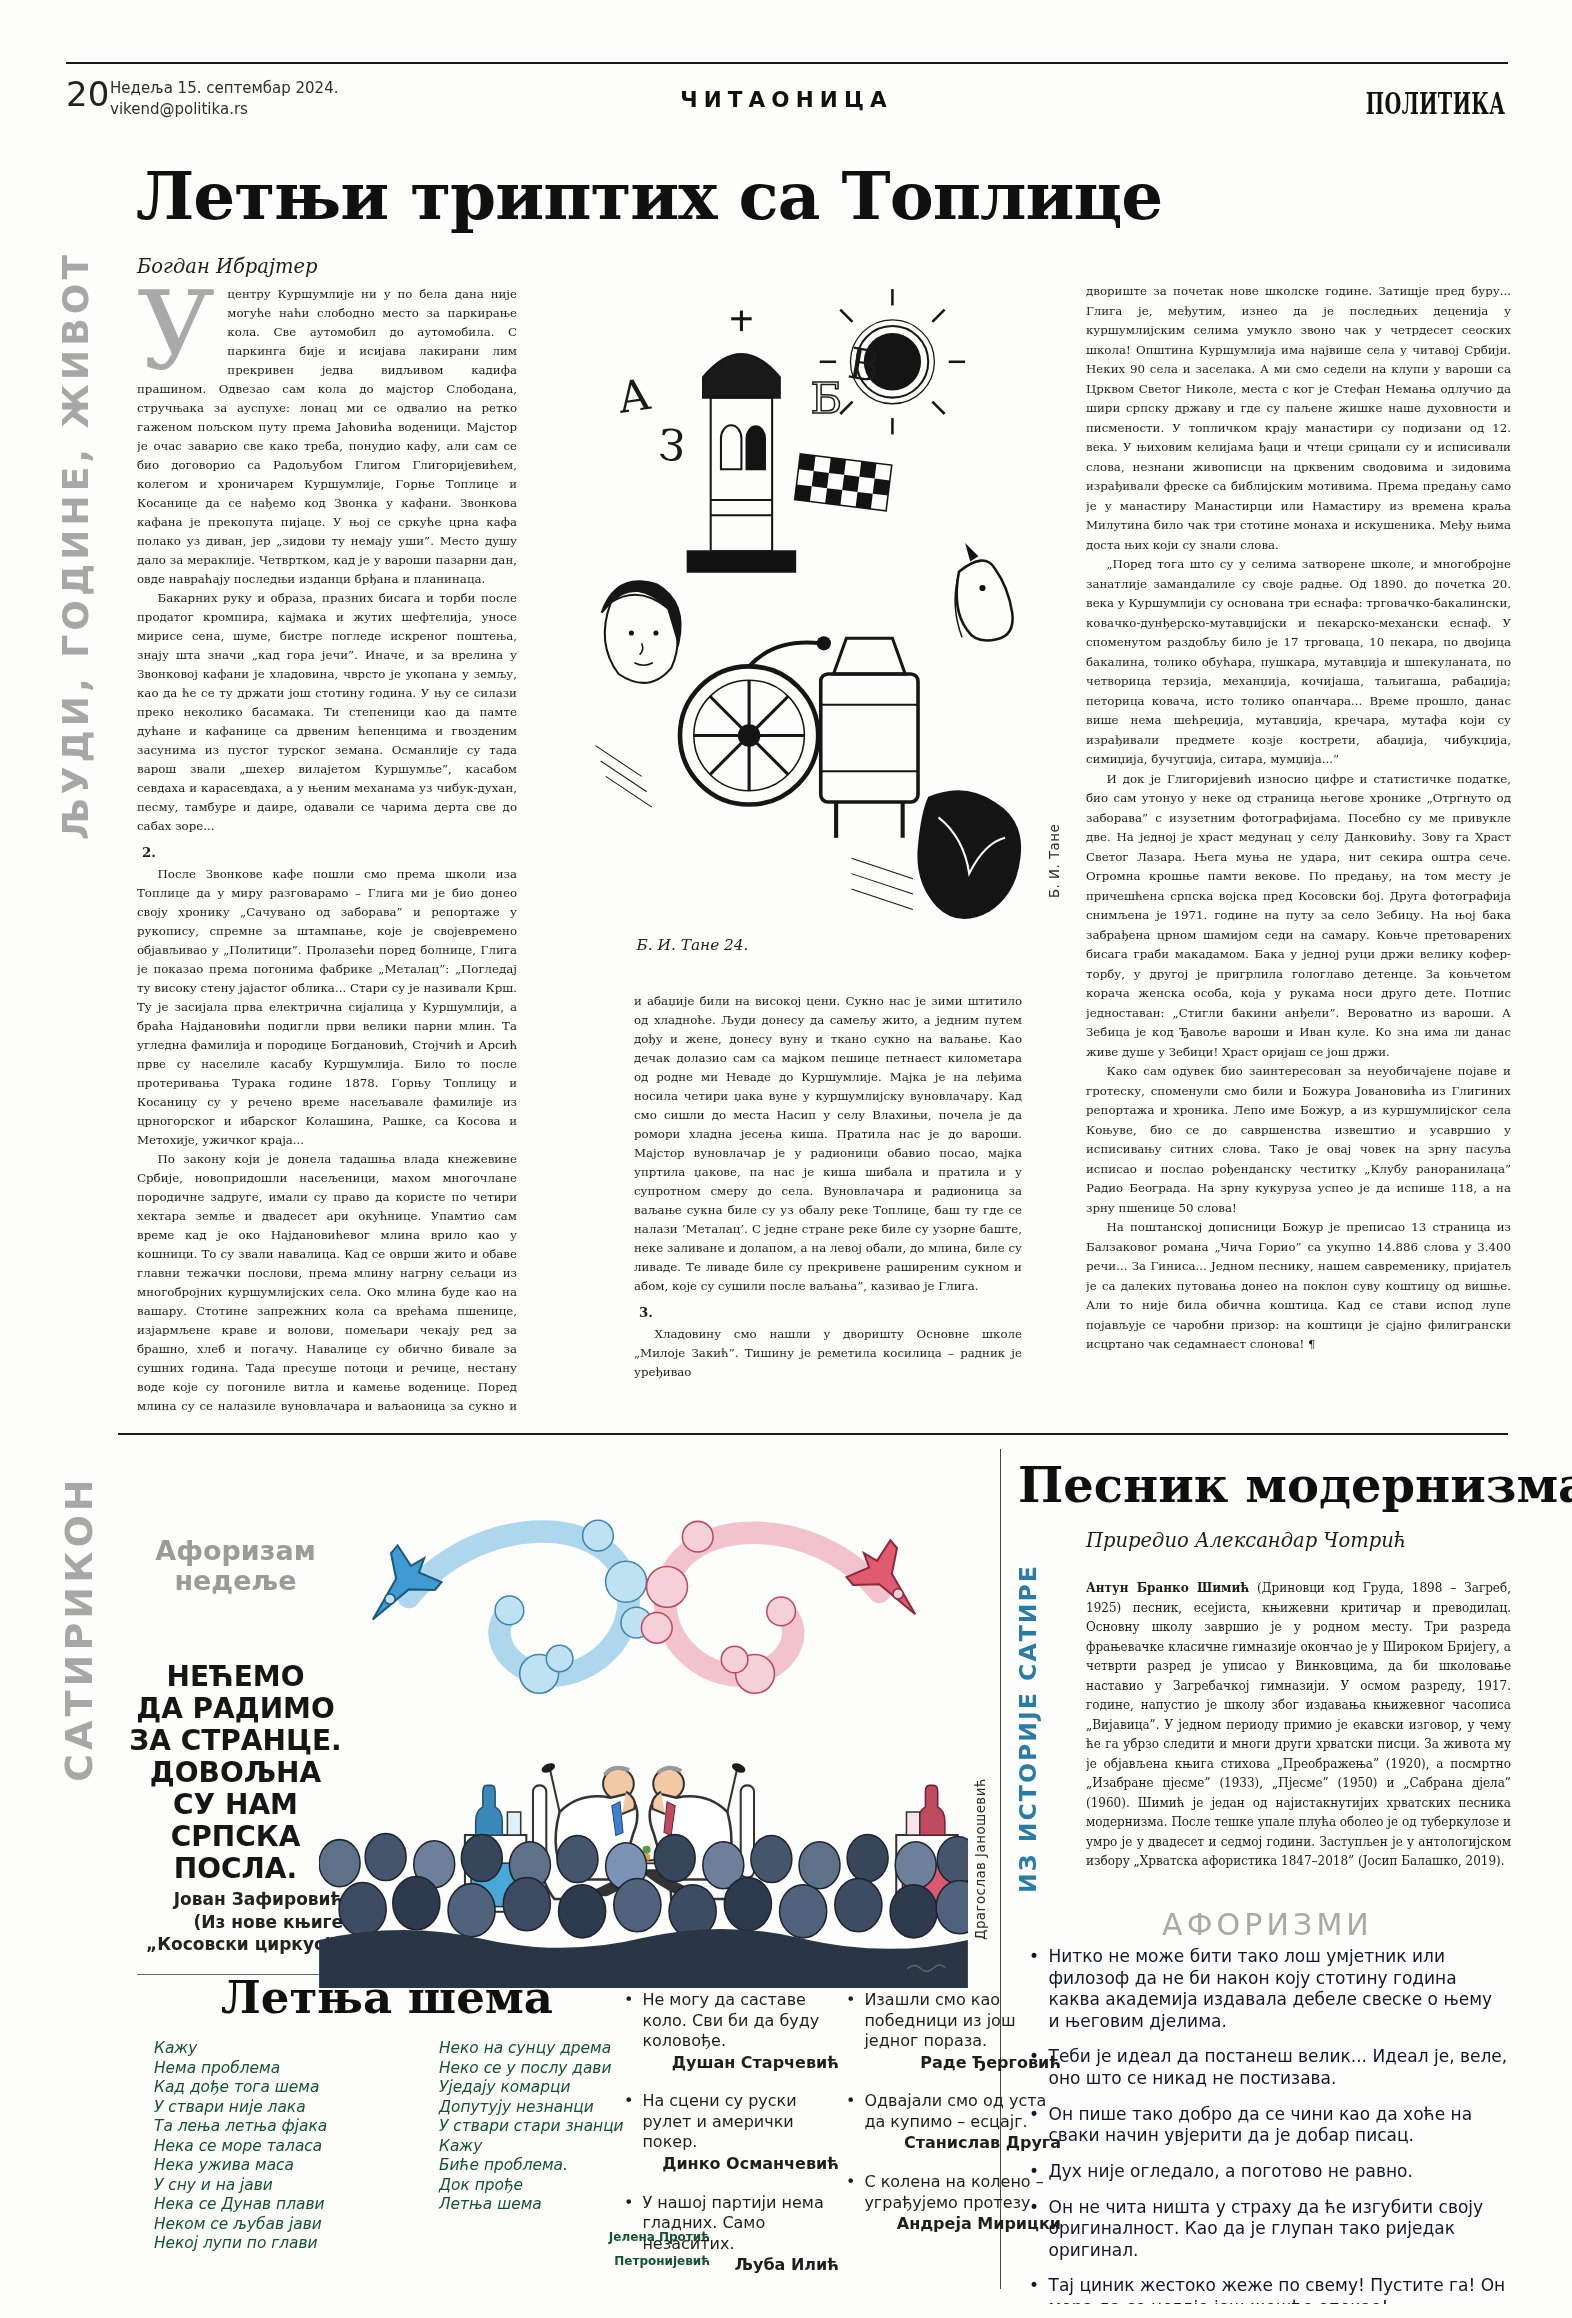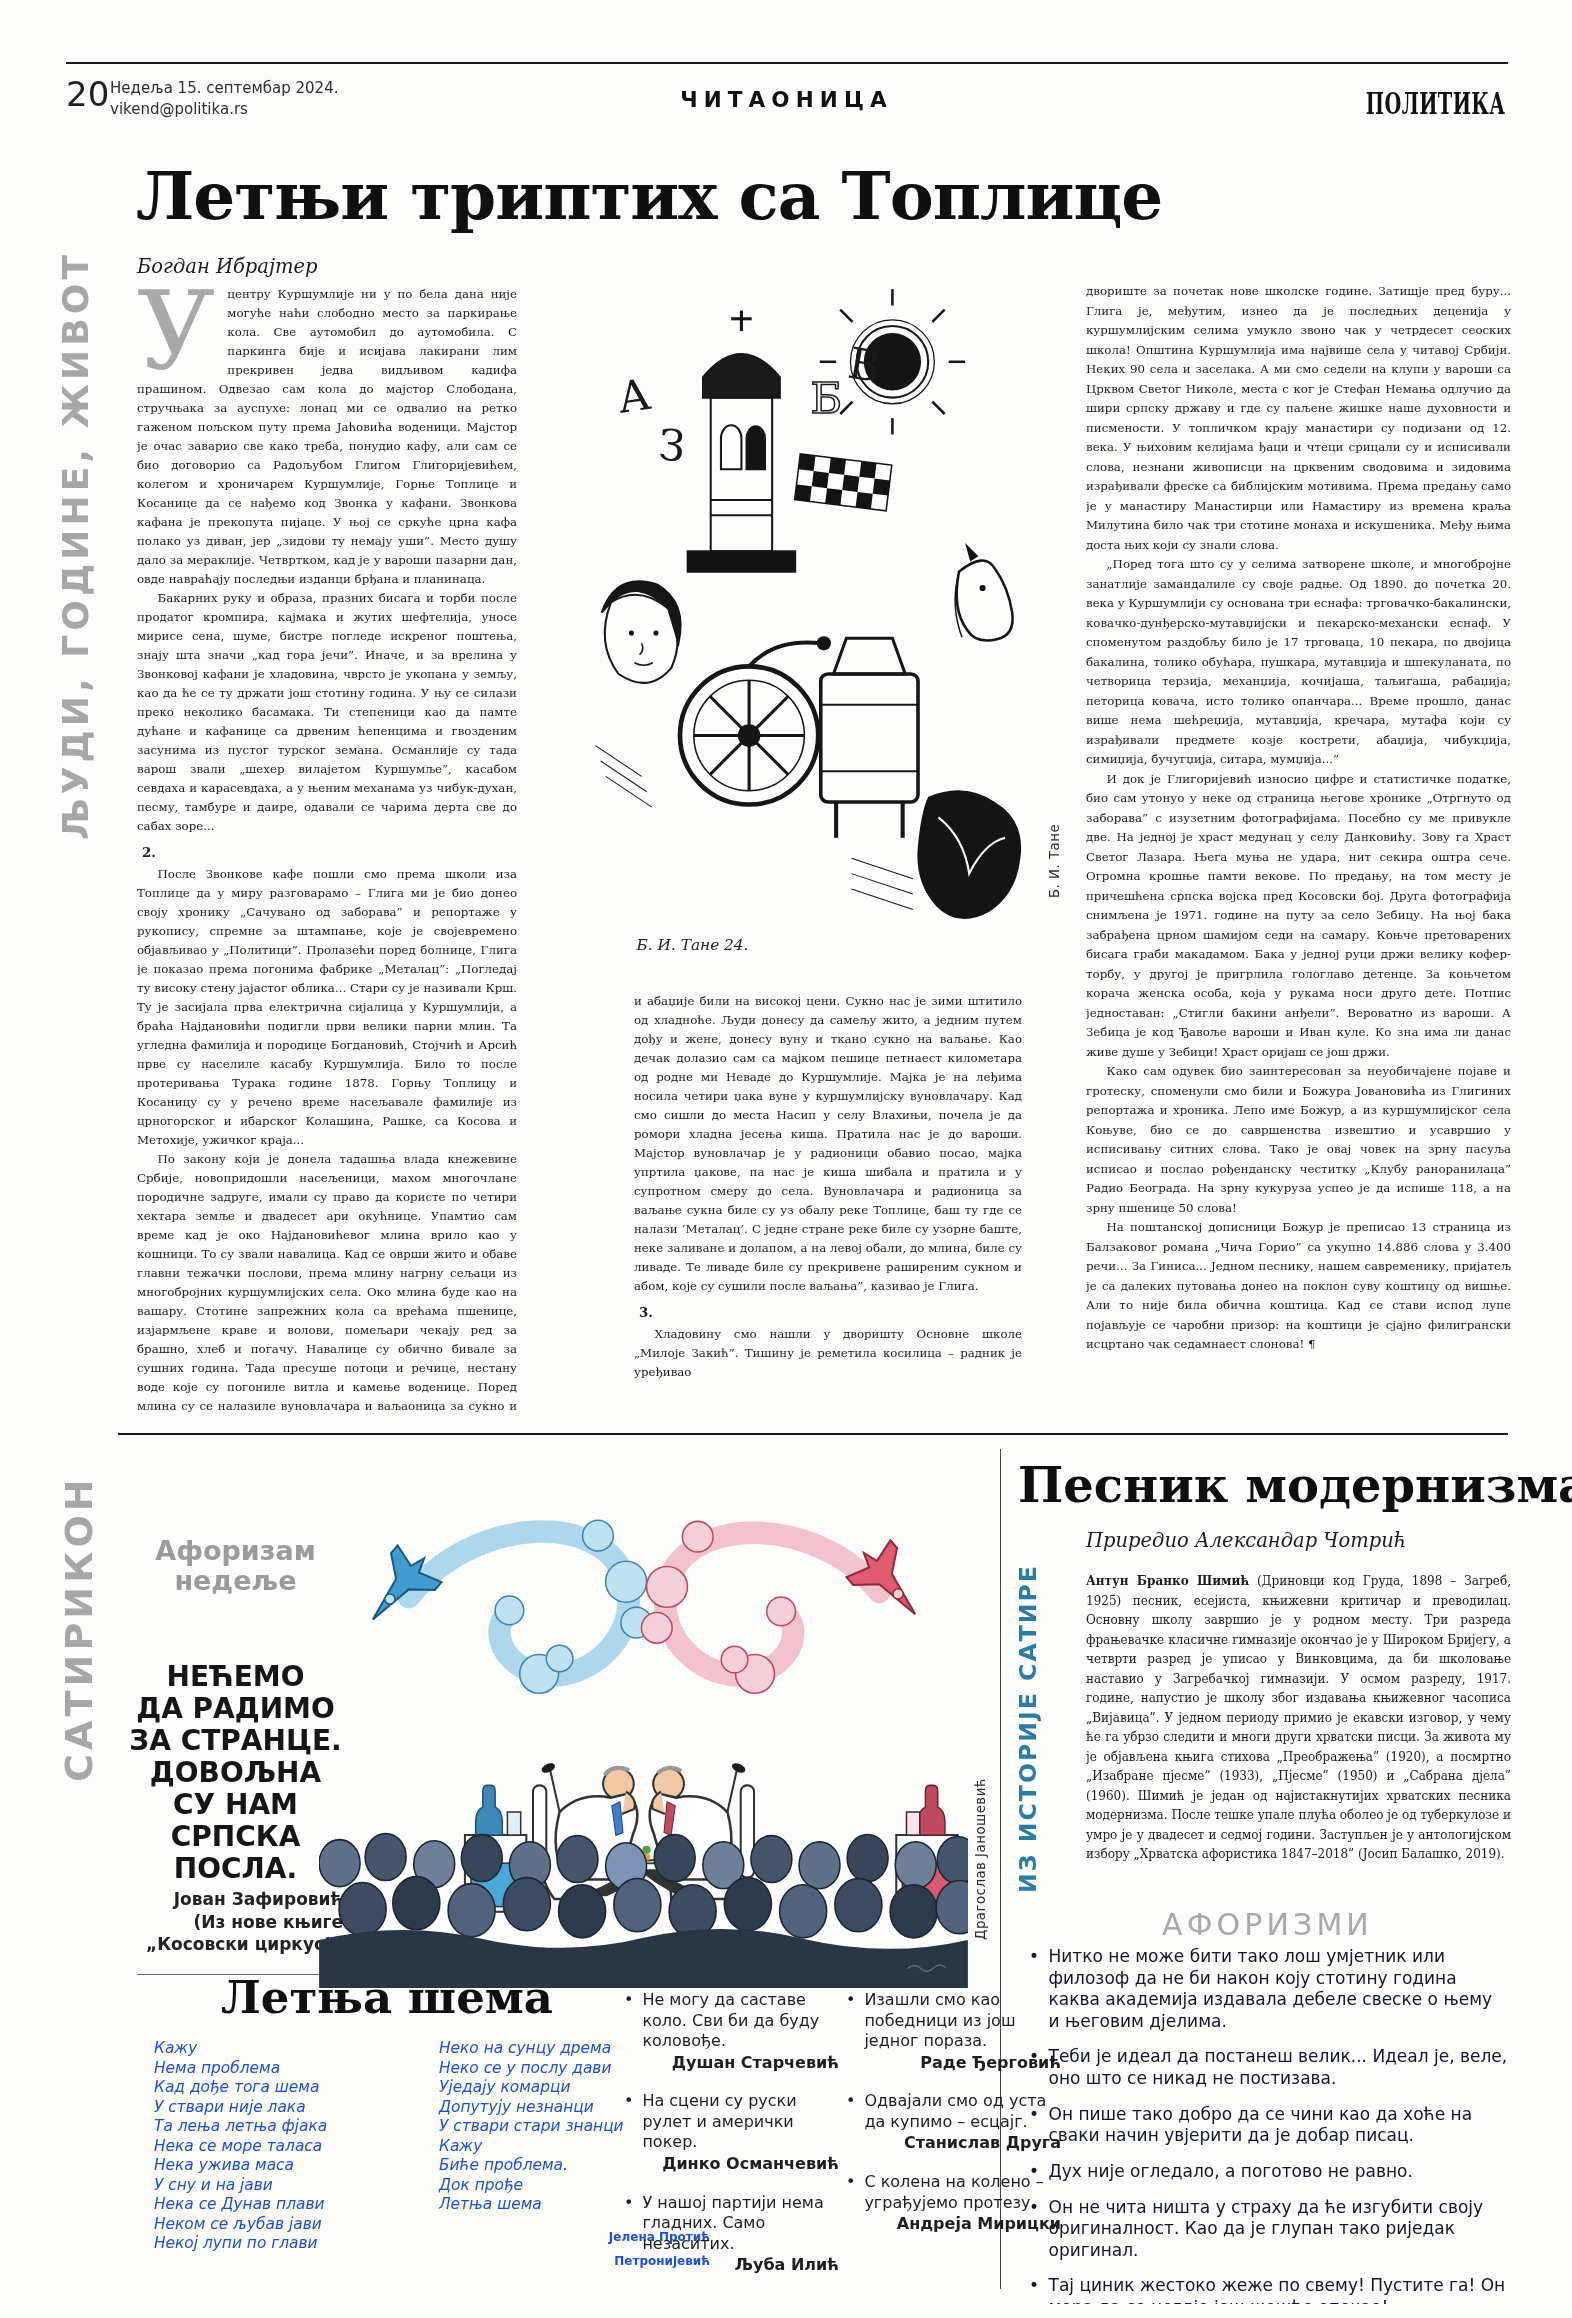--- a/index.html
+++ b/index.html
@@ -27,27 +27,27 @@
   .sec-num{font-weight:700;font-size:13.3px;margin:7.2px 0 3.1px 5.1px;}
   .dropcap{float:left;font-size:108px;line-height:82px;color:#a9a9a9;padding:5.1px 12.3px 0 0;font-family:"DejaVu Serif",serif;}
   
   .aw-head{font-family:"DejaVu Sans",sans-serif;font-weight:700;font-size:27px;line-height:30px;color:#9b9b9b;text-align:center;}
   .aw-line{font-family:"DejaVu Sans",sans-serif;font-weight:700;font-size:28px;line-height:32px;color:#161616;text-align:center;}
   .aw-author{font-family:"DejaVu Sans",sans-serif;font-weight:700;font-size:17px;line-height:22.5px;color:#222;text-align:right;margin-top:3px;}
   .aw-src{font-family:"DejaVu Sans",sans-serif;font-weight:700;font-size:17px;line-height:22.5px;color:#222;text-align:right;}
   .pm-title{font-size:48px;font-weight:700;color:#0f0f0f;white-space:nowrap;}
   .pm-byline{font-size:19.5px;font-style:italic;color:#1d1d1d;}
   .rubric-blue{font-family:"DejaVu Sans",sans-serif;font-weight:700;font-size:23.6px;letter-spacing:2px;color:#2b7ba5;}
-  .bio{font-size:12px;line-height:19.5px;text-align:justify;overflow:hidden;}
+  .bio{font-size:12px;line-height:19.5px;text-align:justify;overflow:hidden;margin-top:7px;}
   .af-head{font-family:"DejaVu Sans",sans-serif;font-size:30px;letter-spacing:4.1px;color:#a9a9a9;text-align:center;font-weight:400;}
   .af-list{font-family:"DejaVu Sans",sans-serif;font-size:17px;line-height:21.5px;color:#0f172a;}
   .af-item{position:relative;padding-left:21.5px;margin-bottom:14.3px;}
   .af-item::before{content:"\2022";position:absolute;left:2px;top:0;}
   .ls-title{font-size:45px;font-weight:700;color:#101010;white-space:nowrap;}
-  .poem{font-family:"DejaVu Sans",sans-serif;font-size:15.4px;line-height:19.5px;font-style:italic;color:#1d4ed8;}
+  .poem{font-family:"DejaVu Sans",sans-serif;font-size:15.4px;line-height:19.5px;font-style:italic;color:#14532d;}
   .poem-author{font-family:"DejaVu Sans",sans-serif;font-weight:700;font-size:12px;line-height:24.6px;text-align:right;font-style:normal;margin-top:10.2px;}
   .quips{font-family:"DejaVu Sans",sans-serif;font-size:16px;line-height:20.5px;color:#1e1e1e;}
   .quip{position:relative;padding-left:18.4px;margin-bottom:18.4px;}
   .quip::before{content:"\2022";position:absolute;left:0;top:0;}
   .q-author{font-weight:700;text-align:right;margin-top:1px;}
   .thin-rule{background:#666;}
 </style>
 </head>
 <body>
 

